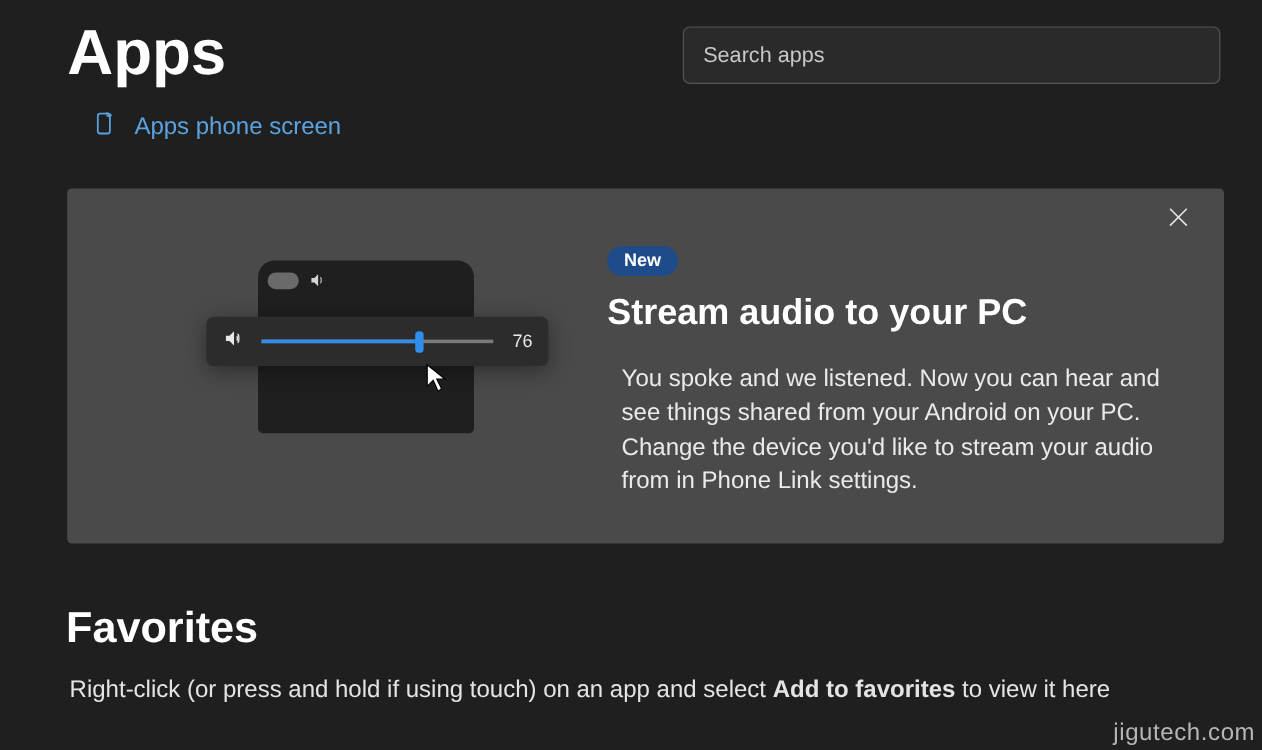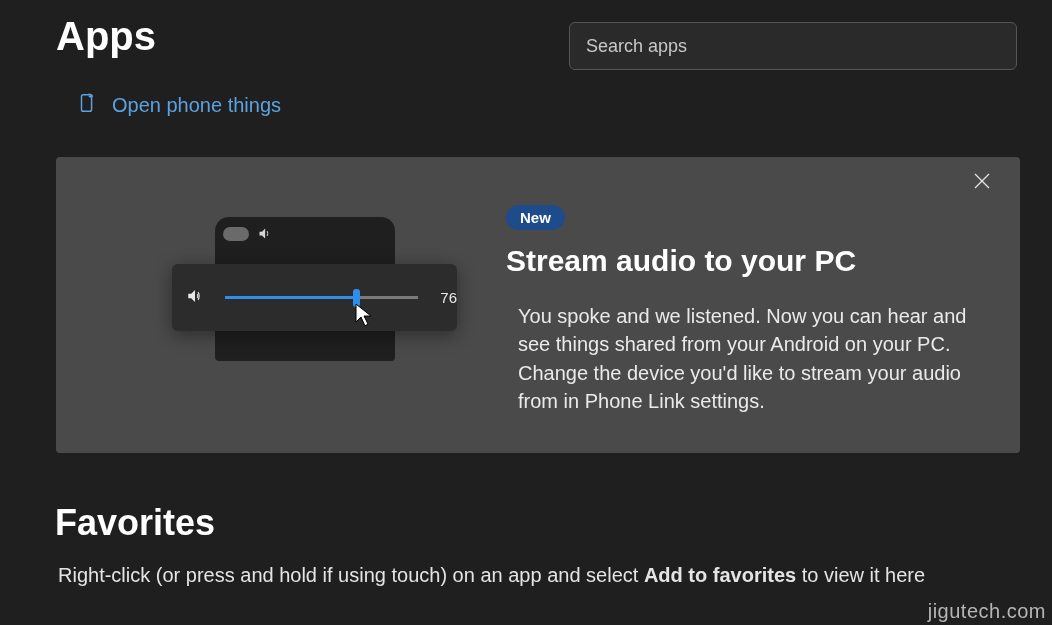--- a/index.html
+++ b/index.html
@@ -6,21 +6,21 @@
     body {
       background: #1f1f1f;
       color: #ffffff;
       font-family: "Segoe UI", -apple-system, sans-serif;
       width: 1052px;
       height: 625px;
       overflow: hidden;
       position: relative;
     }
     .page-title {
-      font-size: 40px;
+      font-size: 53px;
       font-weight: 600;
       padding: 14px 0 0 56px;
     }
     .search-box {
       position: absolute;
       top: 22px;
       left: 569px;
       width: 448px;
       height: 48px;
       background: #2a2a2a;
@@ -95,27 +95,26 @@
       position: absolute;
       top: 9px;
       left: 42px;
       color: #d5d5d5;
     }
     .volume-popup {
       position: absolute;
       left: 116px;
       top: 107px;
       width: 285px;
-      height: 67px;
+      height: 41px;
       background: #2c2c2c;
       border-radius: 6px;
       display: flex;
       align-items: center;
       box-shadow: 0 4px 18px rgba(0,0,0,0.4);
-      justify-content: space-between;
     }
     .volume-icon {
       margin-left: 14px;
       color: #e8e8e8;
     }
     .slider-track {
       position: relative;
       margin-left: 14px;
       width: 193px;
       height: 3px;
@@ -206,21 +205,21 @@
 <input class="search-box" type="text" placeholder="Search apps" style="">
 
 <div class="open-phone-link">
   <span>
     <svg viewBox="0 0 24 24" fill="none" stroke="#5ba2e0" stroke-width="1.6">
       <rect x="6" y="3" width="11" height="18" rx="2"></rect>
       <path d="M14 2.5c1 0 3 .5 4 2" stroke-linecap="round"></path>
       <path d="M14.5 4.8c.8 0 1.8.3 2.3 1.2" stroke-linecap="round"></path>
     </svg>
   </span>
-  <span>Open phone things</span>
+  <span>Apps phone screen</span>
 </div>
 
 <div class="info-card">
 
   <div class="card-close">
     <span>
       <svg width="16" height="16" viewBox="0 0 16 16" stroke="currentColor" stroke-width="1.3">
         <line x1="1" y1="1" x2="15" y2="15"></line>
           <line x1="15" y1="1" x2="1" y2="15"></line>
       </svg>

